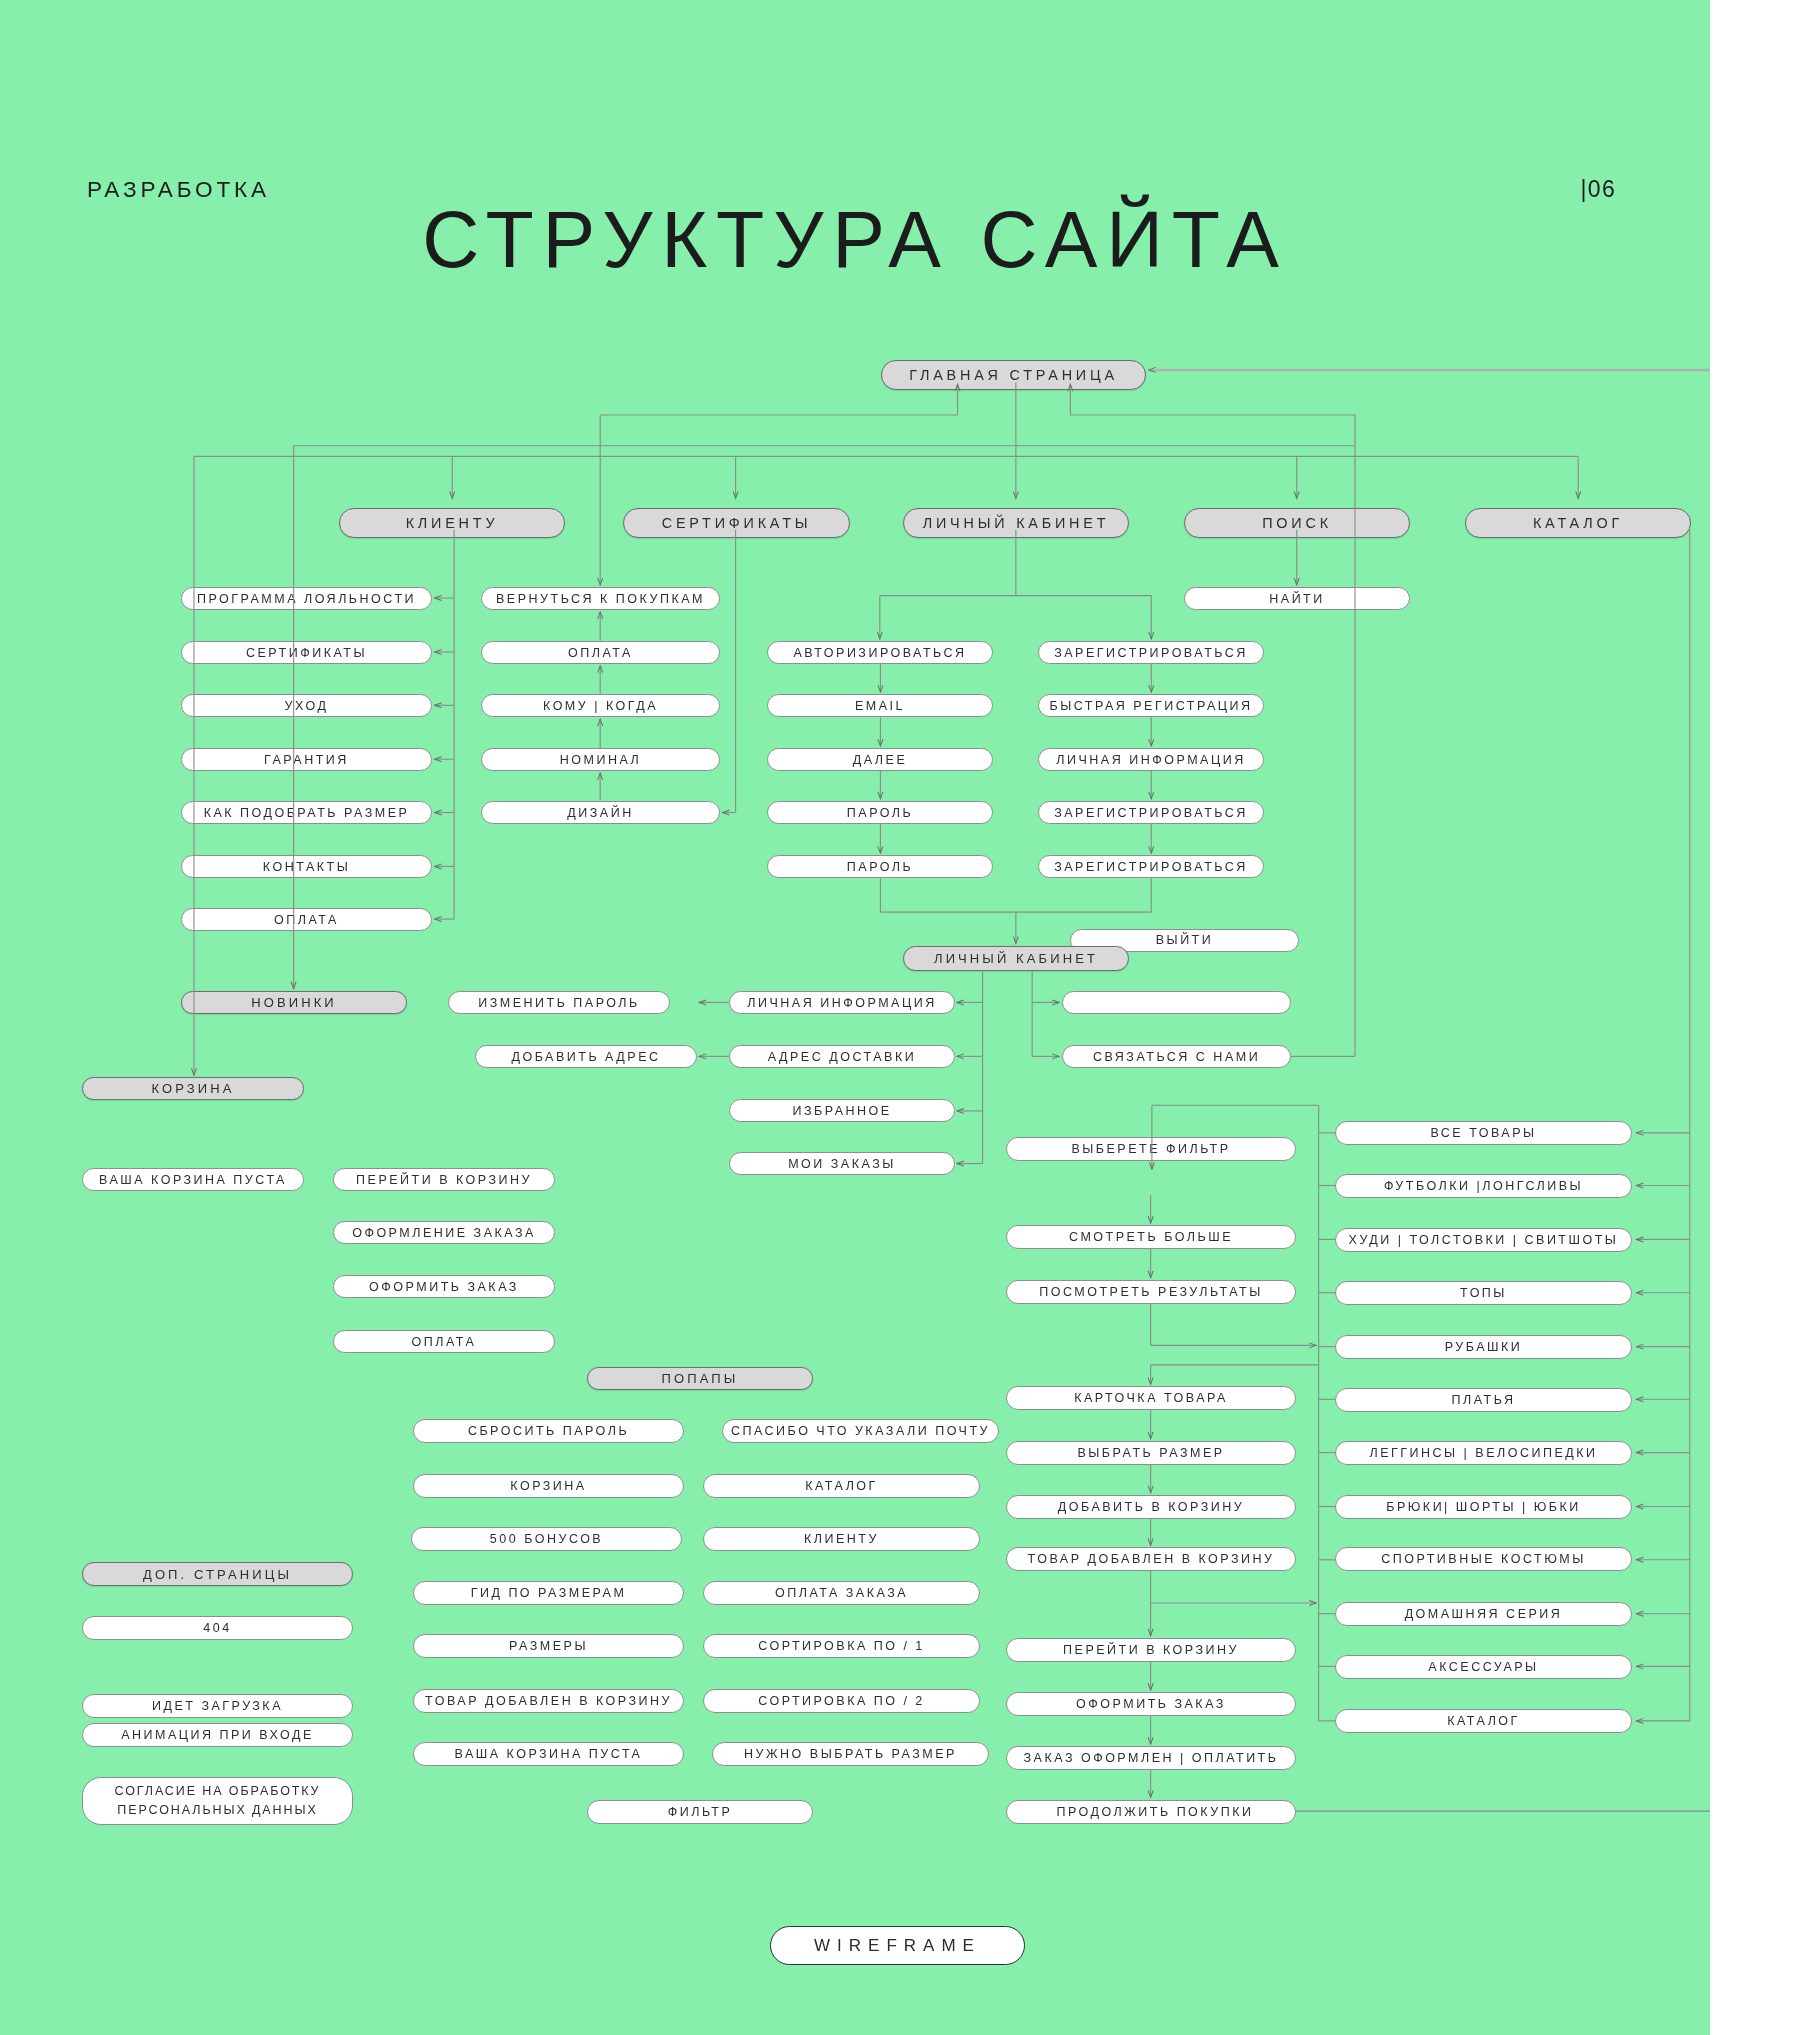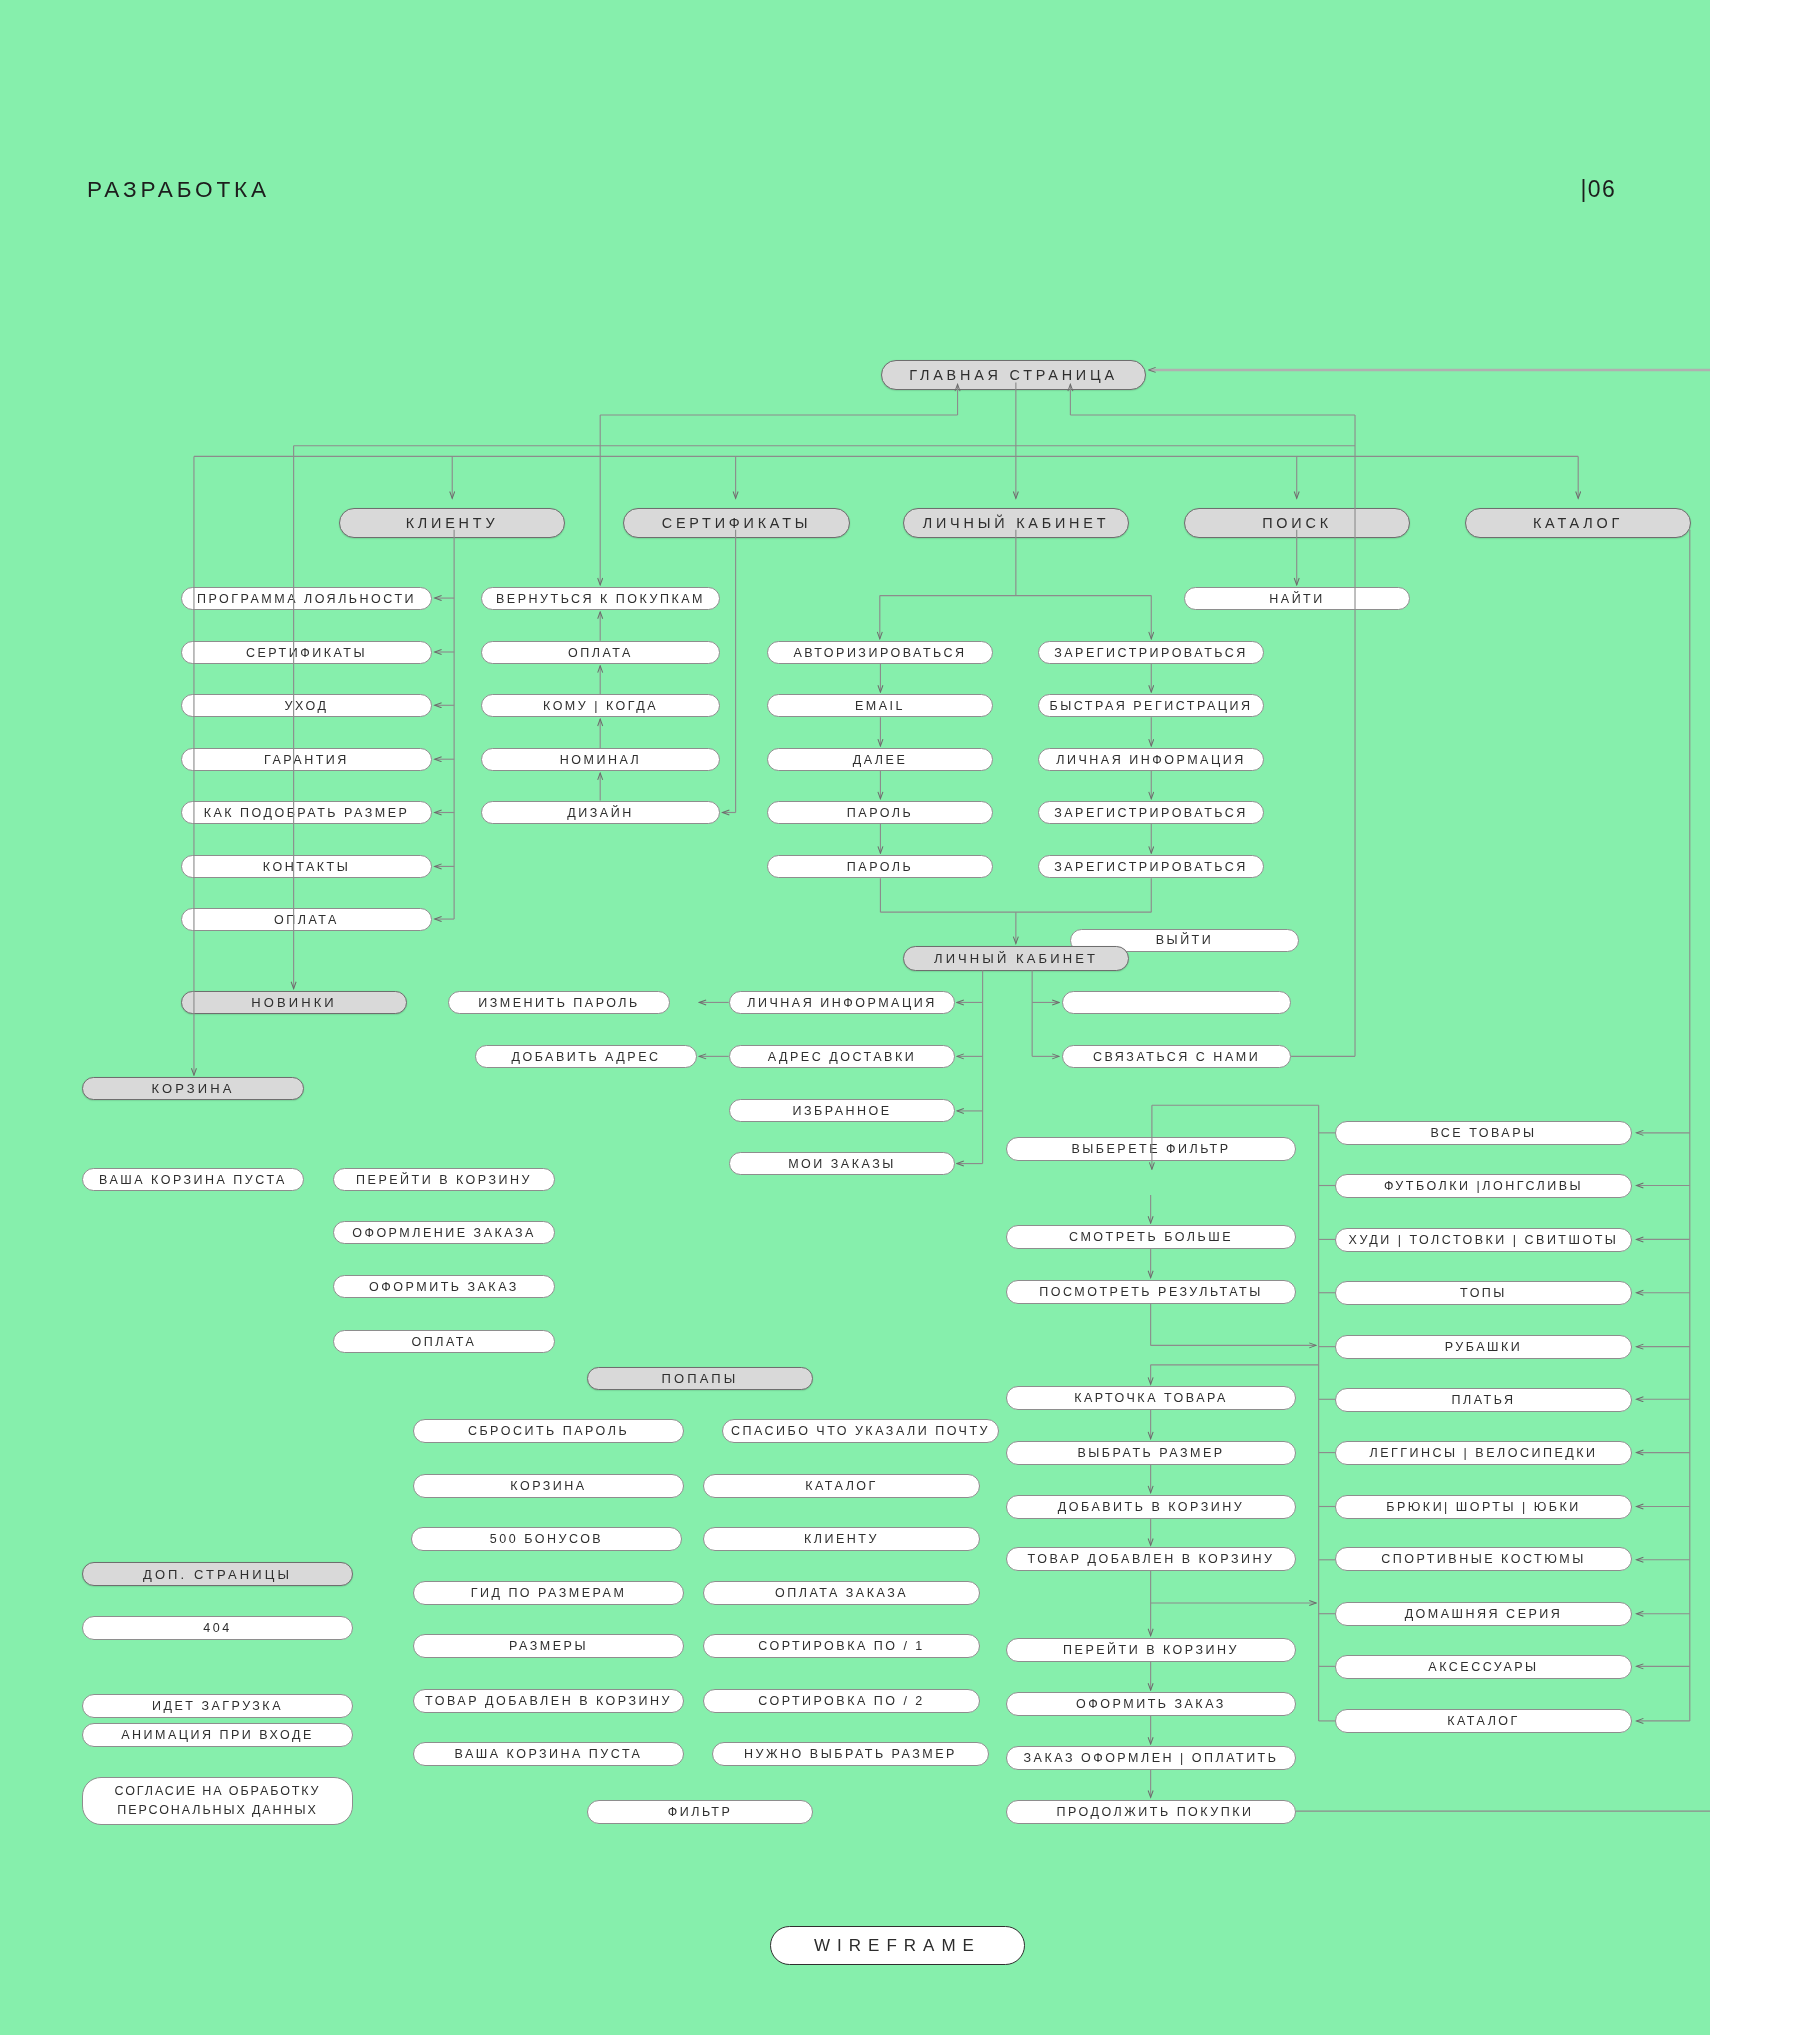--- a/index.html
+++ b/index.html
@@ -27,20 +27,21 @@
   .footer-pill{position:absolute;display:flex;align-items:center;justify-content:center;
                box-sizing:border-box;background:#fff;border:1.6px solid #2f2f2f;border-radius:626px;
                font-size:17px;letter-spacing:7px;color:#2c2c2c;}
 </style>
 </head>
 <body>
 
 <div id="canvas">
   <div class="hdr-label">РАЗРАБОТКА</div>
   <div class="hdr-num">|06</div>
+  <div class="page-title">СТРУКТУРА САЙТА</div>
 
   <div id="nodes">
       <div class="node n-primary" style="left: 881px; top: 352px; width: 265px; height: 30px;">ГЛАВНАЯ СТРАНИЦА</div>
       <div class="node n-primary" style="left: 339px; top: 500px; width: 226px; height: 30px;">КЛИЕНТУ</div>
       <div class="node n-primary" style="left: 623px; top: 500px; width: 227px; height: 30px;">СЕРТИФИКАТЫ</div>
       <div class="node n-primary" style="left: 903px; top: 500px; width: 226px; height: 30px;">ЛИЧНЫЙ КАБИНЕТ</div>
       <div class="node n-primary" style="left: 1184px; top: 500px; width: 226px; height: 30px;">ПОИСК</div>
       <div class="node n-primary" style="left: 1465px; top: 500px; width: 226px; height: 30px;">КАТАЛОГ</div>
       <div class="node n-leaf" style="left: 181px; top: 587px; width: 251px; height: 23px;">ПРОГРАММА ЛОЯЛЬНОСТИ</div>
       <div class="node n-leaf" style="left: 181px; top: 641px; width: 251px; height: 23px;">СЕРТИФИКАТЫ</div>

